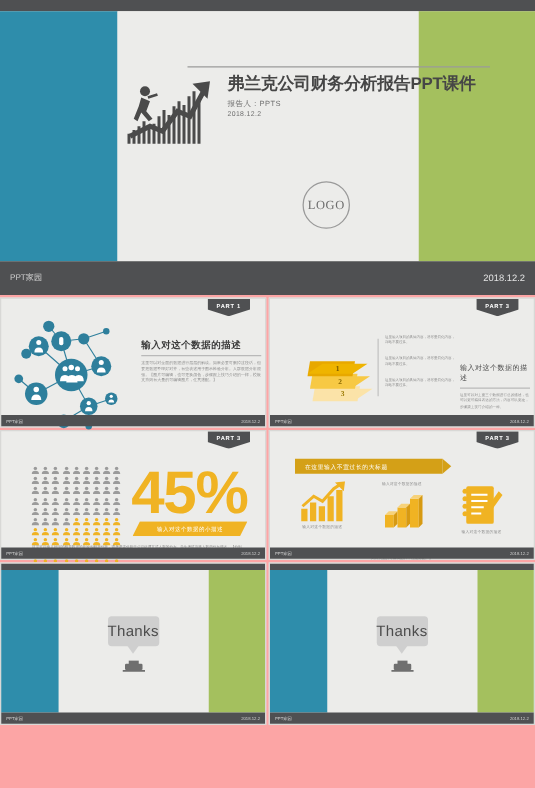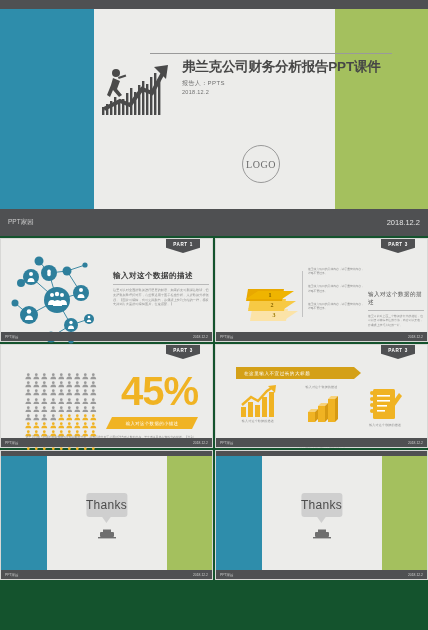--- a/index.html
+++ b/index.html
@@ -6,21 +6,21 @@
   * { box-sizing: border-box; margin: 0; padding: 0; }
   html, body {
     width: 428px; height: 630px;
     background: #ffffff;
     font-family: "Liberation Sans", "DejaVu Sans", sans-serif;
     overflow: hidden;
   }
   .deck {
     width: 428px; height: 630px;
     display: flex; flex-direction: column;
-    background: #14532d;
+    background: #fca5a5;
   }
   .slide-footer {
     position: absolute; left: 0; right: 0; bottom: 0;
     background: #4f5052; color: #cfcfcf;
     display: flex; align-items: center; justify-content: space-between;
   }
   .slide-footer .ft-left, .slide-footer .ft-right { white-space: nowrap; }
 
   
   .title-slide { width: 428px; height: 236px; position: relative; background: #ececea; }
@@ -86,21 +86,21 @@
   .s3-text .head-cn { font-size: 5.6px; font-weight: normal; color: #4a4a4a; }
   .s3-text .body-cn { font-size: 2.8px; }
   .s3-lead { position: absolute; left: 86px; top: 32px; width: 1px; height: 46px; background: #c2c2c2; }
 
   
   .s4-grid { position: absolute; left: 24px; top: 28px; width: 72px; display: grid;
              grid-template-columns: repeat(9, 1fr); gap: 1.6px; }
   .ppl { width: 100%; aspect-ratio: 1/1; }
   .s4-big {
     position: absolute; right: 14px; top: 26px;
-    font-size: 40px; font-weight: bold; color: #f0b323; line-height: 1;
+    font-size: 48px; font-weight: bold; color: #f0b323; line-height: 1;
     letter-spacing: -1px;
   }
   .s4-tag {
     position: absolute; right: 14px; top: 72px; height: 12px; width: 92px;
     background: #f0b323; color: #fff; font-size: 4.4px; letter-spacing: .4px;
     display: flex; align-items: center; justify-content: center;
     clip-path: polygon(6px 0, 100% 0, calc(100% - 6px) 100%, 0 100%);
   }
   .s4-body { position: absolute; left: 24px; right: 18px; top: 90px; font-size: 2.9px;
              color: #8c8c8c; line-height: 1.6; text-align: center; }

